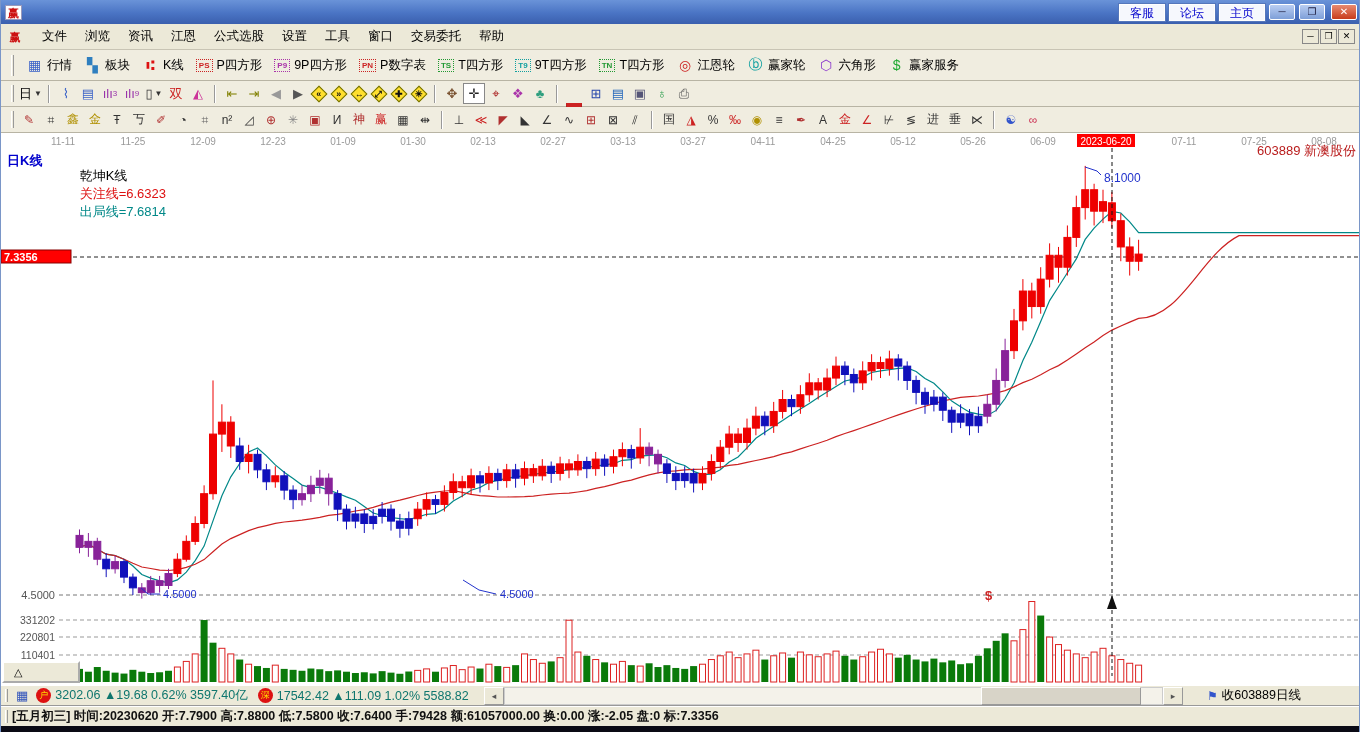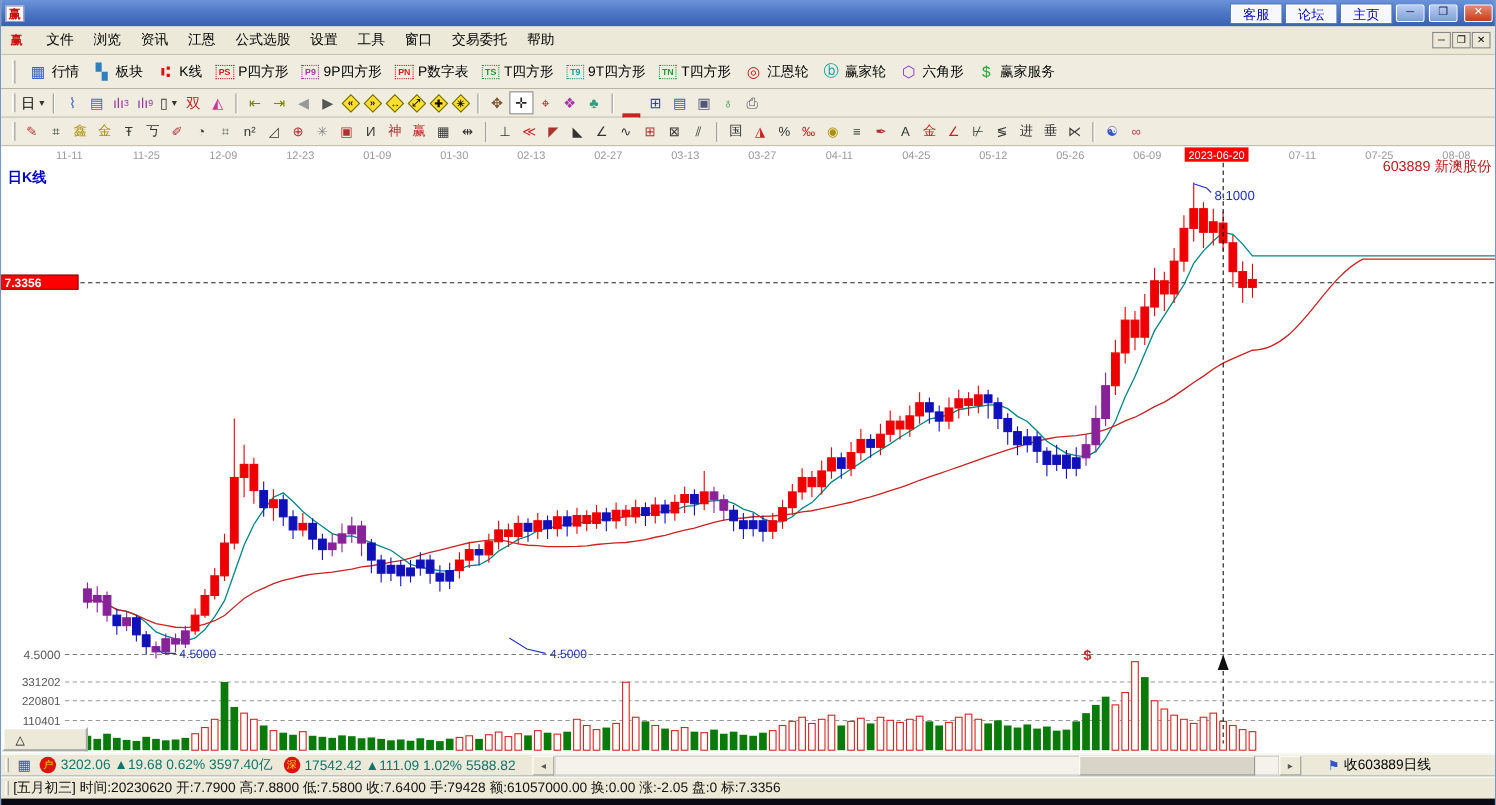--- a/index.html
+++ b/index.html
@@ -77,21 +77,21 @@
   .sc-trough { position:absolute; left:20px; top:0; width:659px; height:18px; background:#f4f2ea;
     border:1px solid #ccc; }
   .sc-thumb { position:absolute; left:497px; top:0; width:160px; height:18px; background:#d8d4c8;
     border:1px solid #999; border-top-color:#fff; border-left-color:#fff; cursor:pointer; }
   .idx-right { position:absolute; left:1206px; display:flex; align-items:center; gap:4px; }
   .flag-ic { color:#3355cc; font-size:12px; }
   .idx-right-label { color:#000; font-size:12.5px; }
   
   .statusbar { position:absolute; left:0; top:706px; width:1360px; height:20px; background:#ece9d8;
     border-top:1px solid #fff; display:flex; align-items:center; }
-  .status-text { font-size:12.5px; color:#111; white-space:pre; }
+  .status-text { font-size:12.5px; color:#111; white-space:pre;font-weight:bold; }
   .blackstrip { position:absolute; left:0; top:726px; width:1360px; height:6px; background:#0a0a14; }
 </style>
 </head>
 <body>
 
 <div class="app">
 
   <div class="titlebar">
     <div class="app-logo">赢</div>
     <div class="title-right">
@@ -687,20 +687,25 @@
         <text x="3" y="260.5" fill="#fff" font-size="11" font-family="Liberation Sans, sans-serif" text-anchor="start" font-weight="bold">7.3356</text>
         <polyline points="1084,167 1096,171 1100,175" fill="none" stroke="#2233cc"></polyline>
         <text x="1103" y="182" fill="#2233cc" font-size="12" font-family="Liberation Sans, sans-serif" text-anchor="start" font-weight="normal">8.1000</text>
         <polyline points="140,588 147,594 159,594" fill="none" stroke="#2233cc"></polyline>
         <text x="162" y="598" fill="#2233cc" font-size="11" font-family="Liberation Sans, sans-serif" text-anchor="start" font-weight="normal">4.5000</text>
         <polyline points="462,580 478,590 495,594" fill="none" stroke="#2233cc"></polyline>
         <text x="499" y="598" fill="#2233cc" font-size="11" font-family="Liberation Sans, sans-serif" text-anchor="start" font-weight="normal">4.5000</text>
         <text x="984" y="600" fill="#cc2222" font-size="13" font-family="Liberation Sans, sans-serif" text-anchor="start" font-weight="bold">$</text>
       </svg>
     <div class="kline-label">日K线</div>
+    <div class="sub-row">
+      <span class="sub-name">乾坤K线</span>
+      <span class="sub-att">关注线=6.6323</span>
+      <span class="sub-exit">出局线=7.6814</span>
+    </div>
     <div class="stock-label">603889  新澳股份</div>
     <button class="vol-toggle">△</button>
   </div>
 
   <div class="indexbar">
     <div class="grip"></div>
     <span class="idx-grid">▦</span>
     <span class="idx-circle">户</span>
     <span class="idx-text"><span>3202.06</span> <span>▲19.68</span> <span>0.62%</span> <span>3597.40亿</span></span>
     <span class="idx-circle">深</span>

